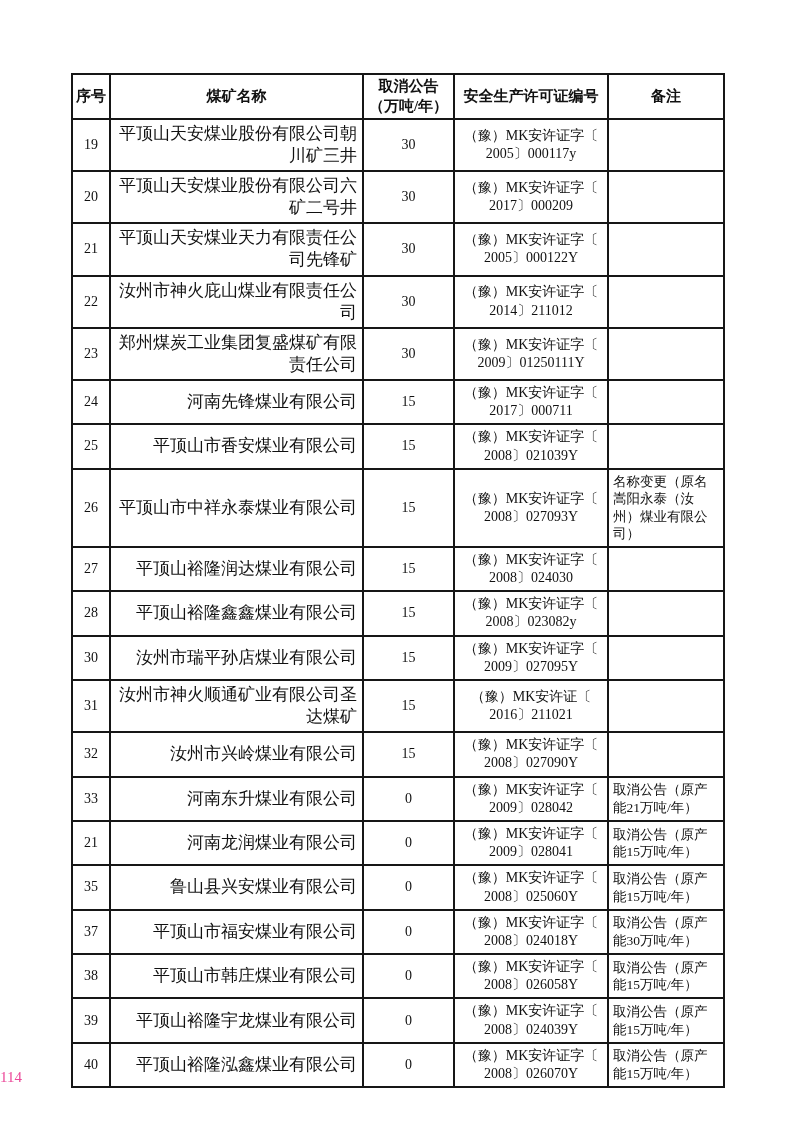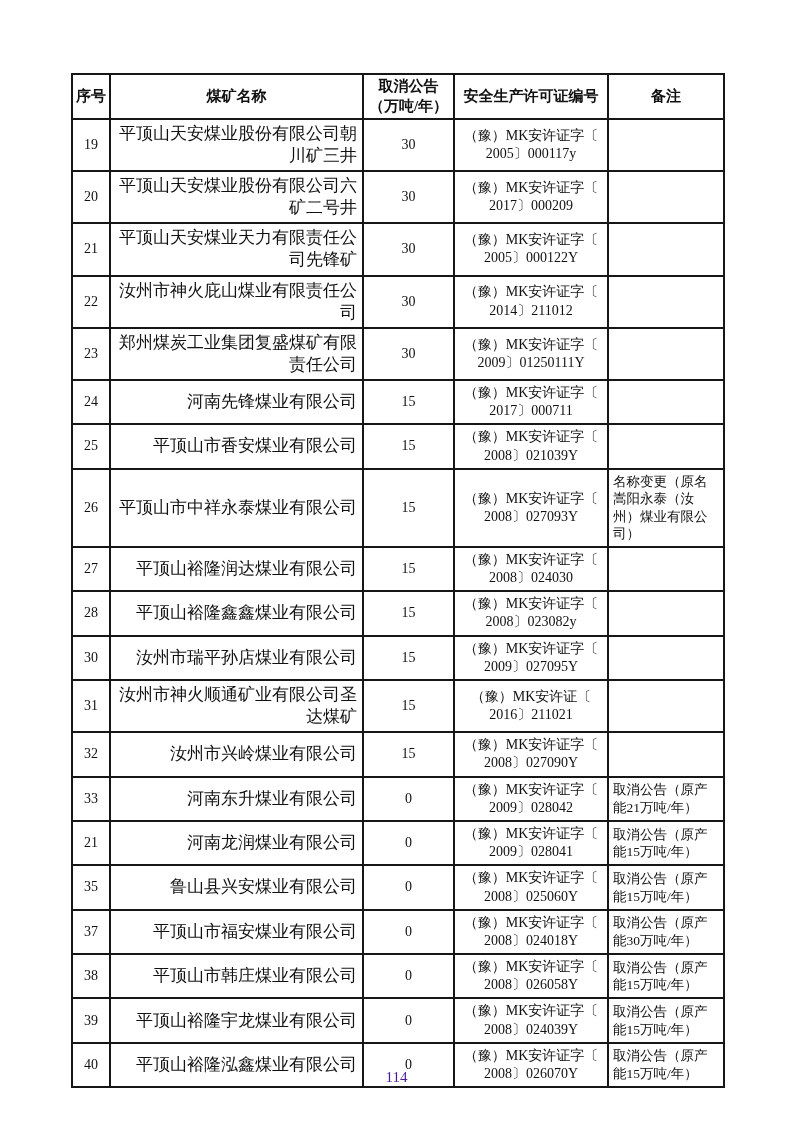--- a/index.html
+++ b/index.html
@@ -65,23 +65,23 @@
     text-align: left;
     padding: 3px 4px;
     word-break: break-all;
   }
   tbody tr { height: 39px; }
   .footer-pagenum {
     position: absolute;
     left: 0;
     right: 0;
     top: 1069px;
-    text-align: center;
+    text-align: left;
     font-size: 15px;
-    color: #4c1d95;
+    color: #ec4899;
   }
 </style>
 </head>
 <body>
 
 <div class="page">
 
   <table class="doc-table">
     <colgroup>
       <col style="width:38px">

